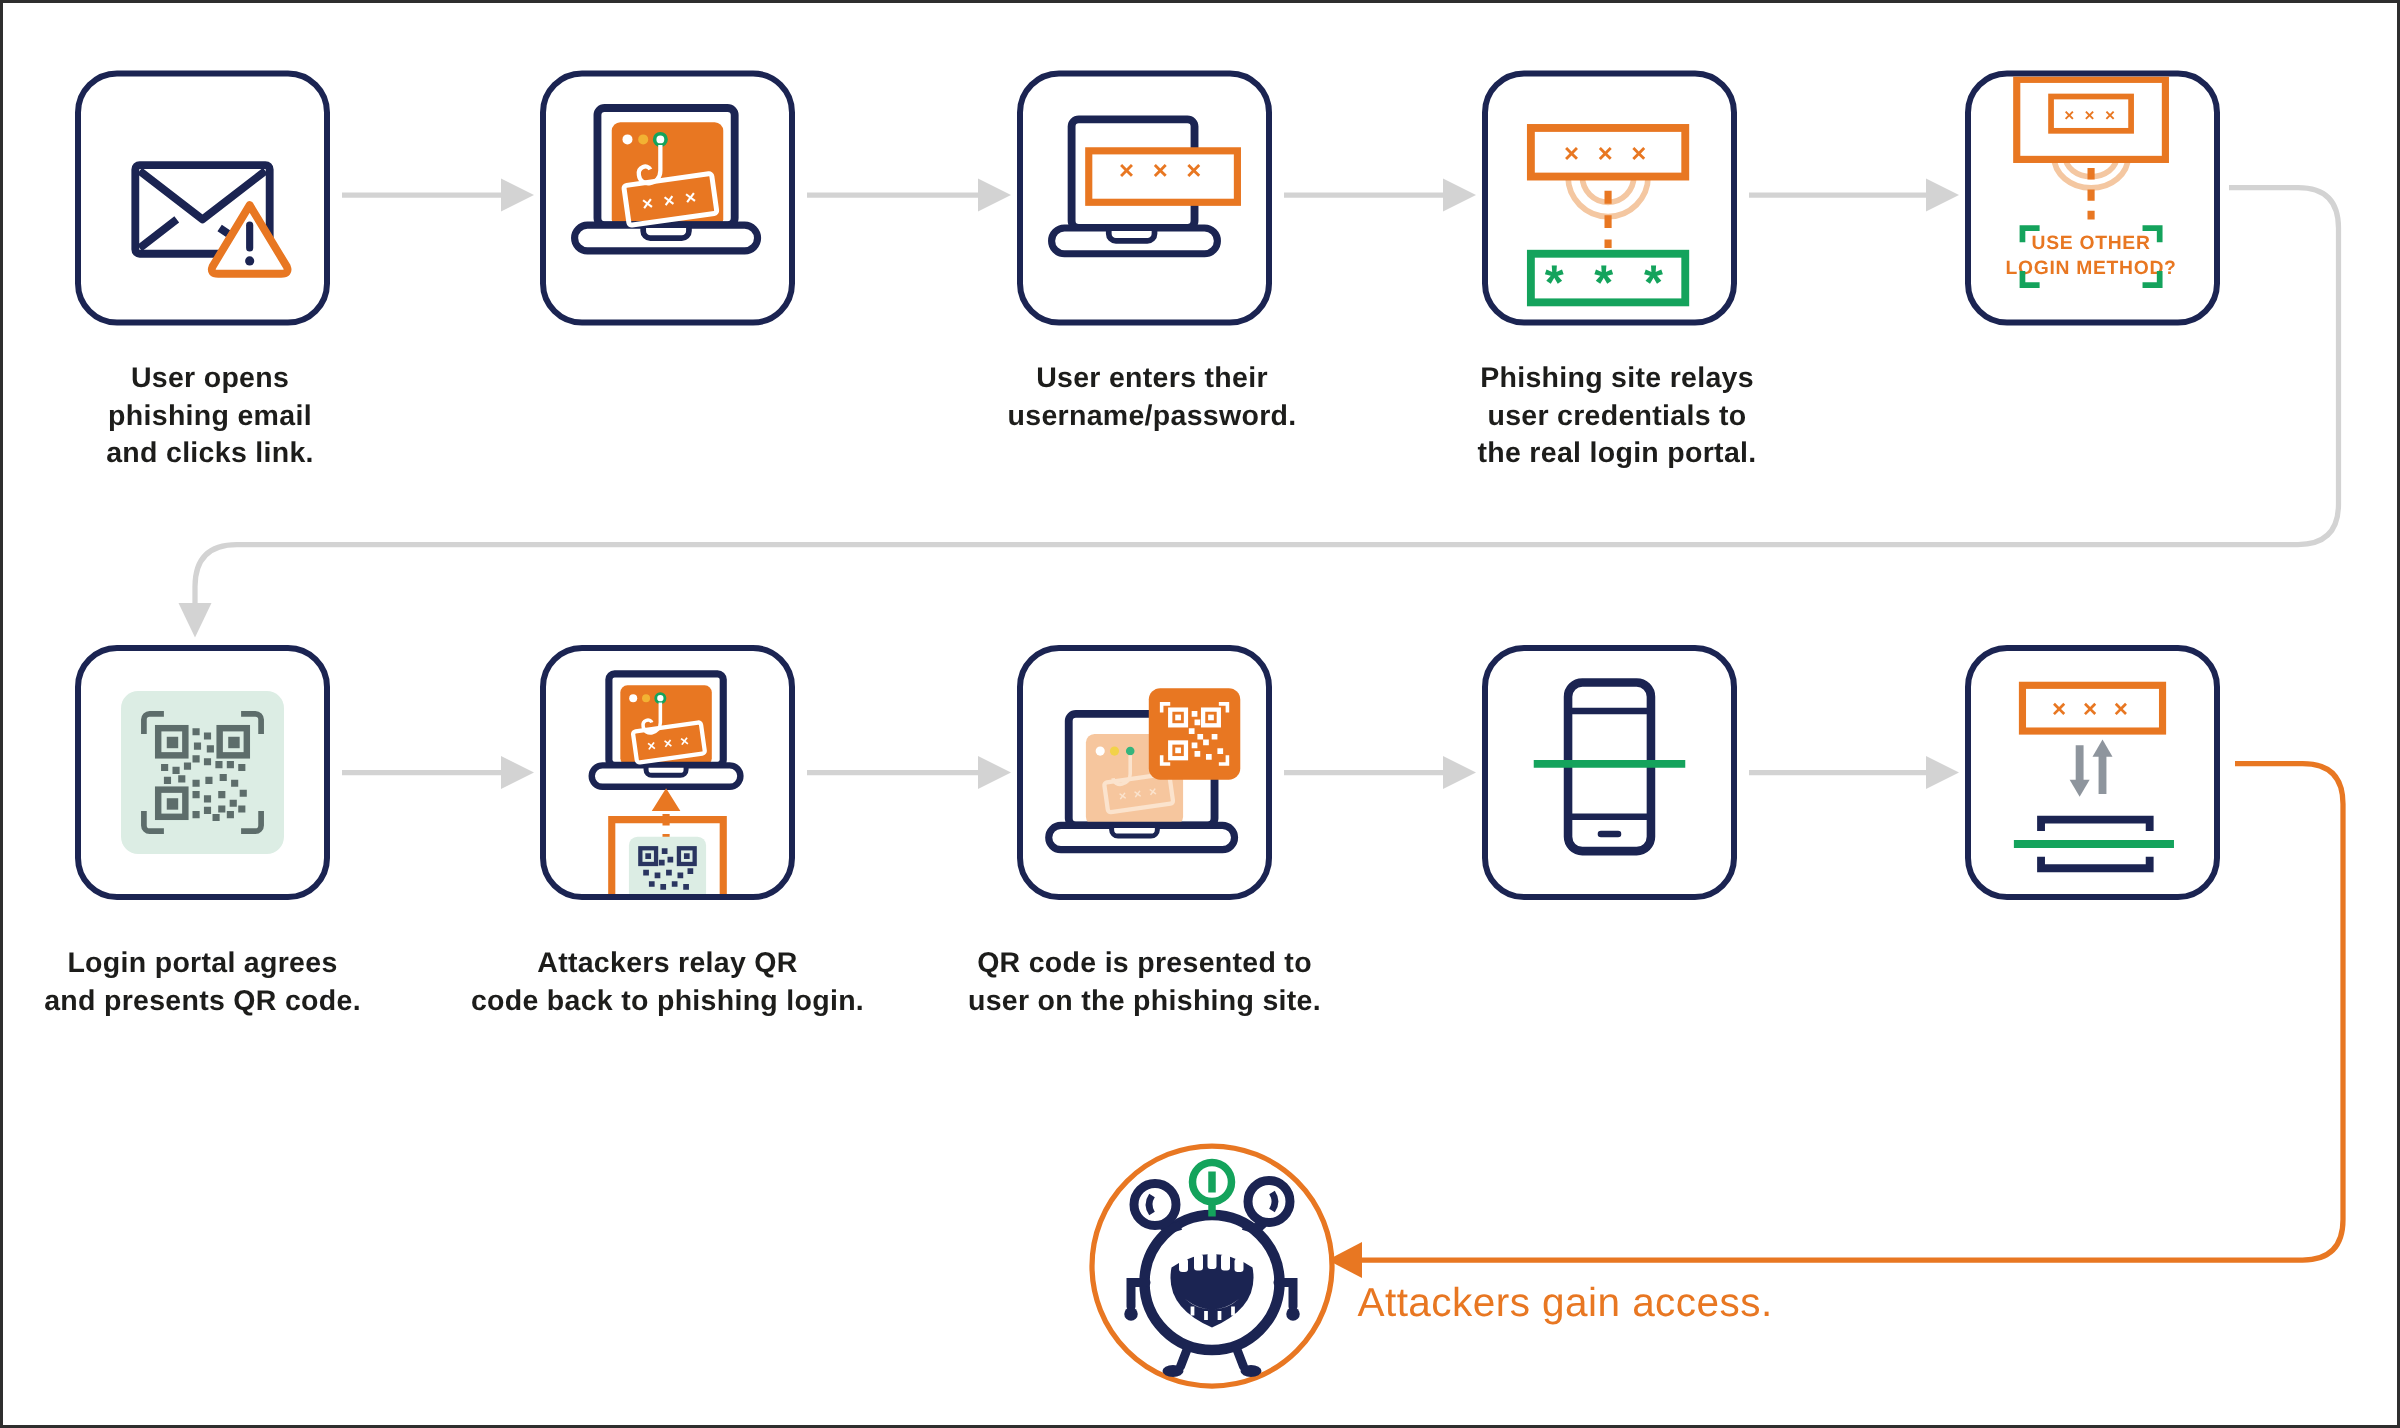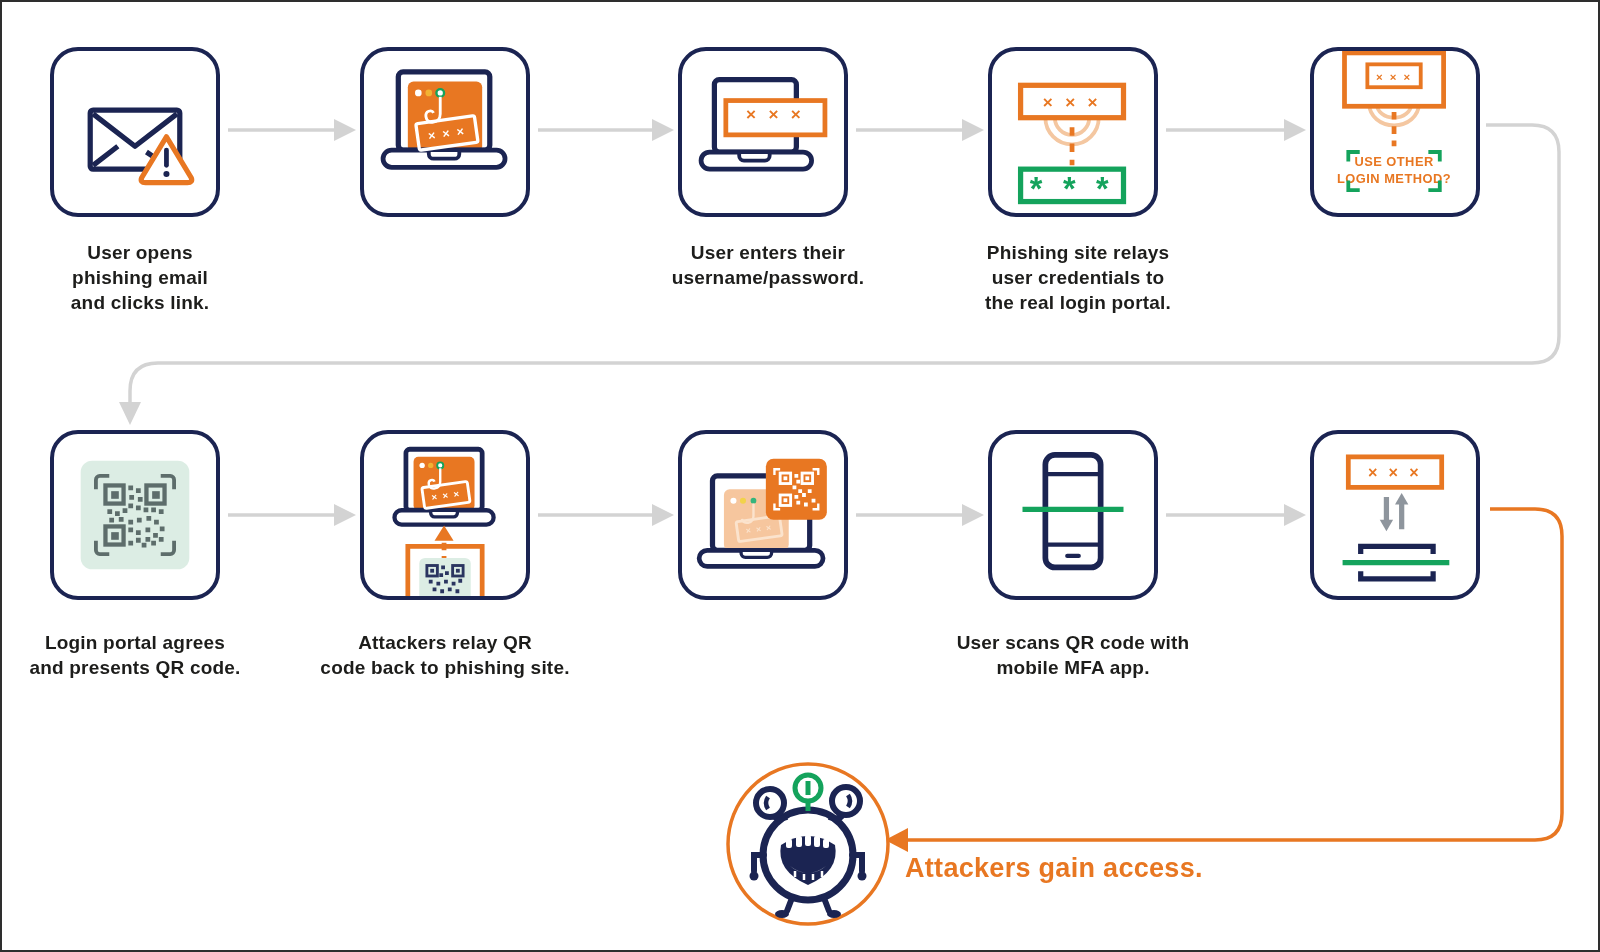--- a/index.html
+++ b/index.html
@@ -5,21 +5,21 @@
   html,body{margin:0;padding:0;background:#fff;}
   .canvas{position:relative;width:1596px;height:948px;border:2px solid #2e2e2e;background:#ffffff;
           font-family:"Liberation Sans","DejaVu Sans",sans-serif;overflow:hidden;}
   .overlay{position:absolute;left:0;top:0;width:1600px;height:952px;pointer-events:none;}
   .tile{position:absolute;width:170px;height:170px;box-sizing:border-box;border:4px solid #1b2452;
         border-radius:28px;background:#fff;overflow:hidden;}
   .tile svg{position:absolute;left:0;top:0;}
   .cap{position:absolute;width:330px;text-align:center;font-weight:700;font-size:19px;line-height:25px;
        color:#1d1d1b;white-space:pre-line;letter-spacing:.2px;}
   .monster{position:absolute;left:721px;top:757px;width:170px;height:170px;}
-  .result{position:absolute;left:903px;top:851px;font-weight:700;font-size:27px;color:#e87722;letter-spacing:.3px;}
+  .result{position:absolute;left:903px;top:851px;font-weight:400;font-size:27px;color:#e87722;letter-spacing:.3px;}
   svg text{font-family:"Liberation Sans","DejaVu Sans",sans-serif;font-weight:bold;}
 </style>
 </head>
 <body>
 
 <div class="canvas">
 
   <svg class="overlay" viewBox="0 0 1600 952">
     <g stroke="#d3d3d3" stroke-width="3.5" fill="none">
       <path d="M226,128 H332"></path>
@@ -226,23 +226,23 @@
       <polygon points="69,90 83,90 76,102" fill="#8e959d"></polygon>
       <polygon points="85,74 99,74 92,62" fill="#8e959d"></polygon>
       <path d="M49,126 v-8 h76 v8 M49,144 v8 h76 v-8" fill="none" stroke="#1b2452" stroke-width="5.5"></path>
       <line x1="30" y1="135" x2="142" y2="135" stroke="#14a35c" stroke-width="5.5"></line>
     </svg>
   </div>
 
   <div class="cap" style="left:-32px;top:628px">Login portal agrees
 and presents QR code.</div>
   <div class="cap" style="left:278px;top:628px">Attackers relay QR
-code back to phishing site.</div>
-  <div class="cap" style="left:906px;top:628px">User scans QR code with
-mobile MFA app.</div>
+code back to phishing login.</div>
+  <div class="cap" style="left:596px;top:628px">QR code is presented to
+user on the phishing site.</div>
 
   <div class="monster">
     <svg width="170" height="170" viewBox="0 0 170 170">
       <circle cx="85" cy="85" r="80" fill="#fff" stroke="#e87722" stroke-width="3.5"></circle>
       <circle cx="85" cy="96" r="45" fill="#fff" stroke="#1b2452" stroke-width="7"></circle>
       <path d="M58,86 Q85,68 112,86 Q117,112 85,126 Q53,112 58,86 Z" fill="#1b2452"></path>
       <g fill="#fff">
         <rect x="63" y="80" width="6" height="9" rx="2"></rect>
           <rect x="73" y="77" width="6" height="11" rx="2"></rect>
         <rect x="82" y="76" width="6" height="11" rx="2"></rect>

